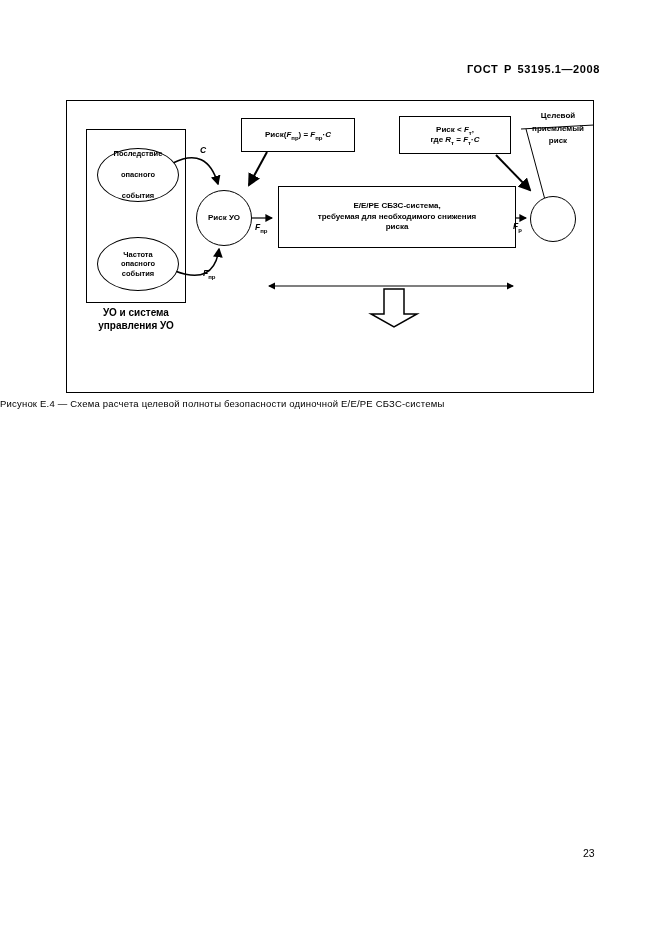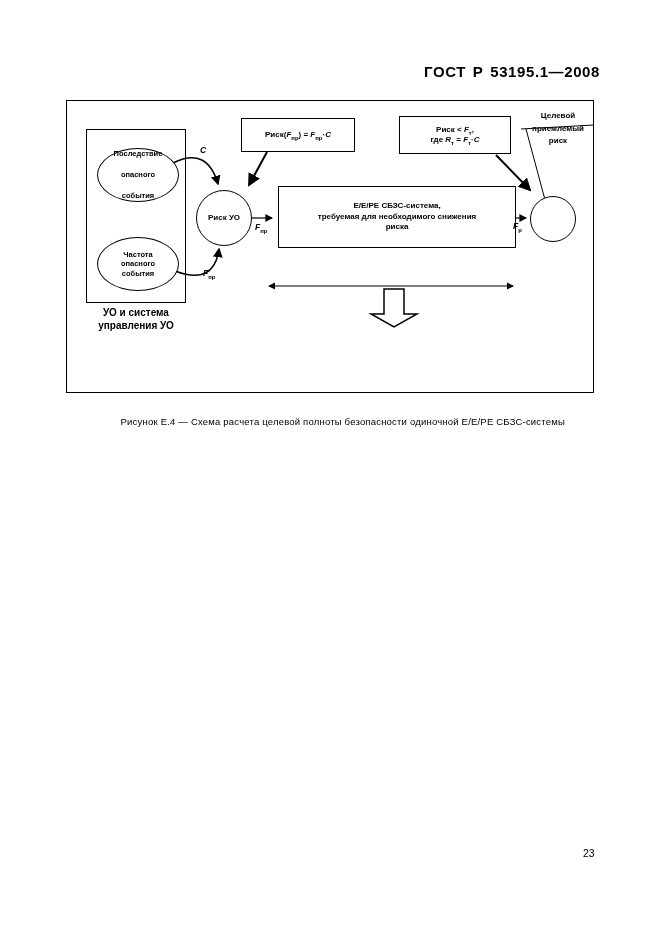--- a/index.html
+++ b/index.html
@@ -2,21 +2,21 @@
 <html><head>
 <meta charset="utf-8">
 <style>
   html,body { margin:0; padding:0; background:#fff; }
   .page {
     position:relative; width:661px; height:936px; background:#ffffff;
     font-family:"Liberation Sans", sans-serif; color:#000; overflow:hidden;
   }
   .header {
     position:absolute; top:63px; right:61px;
-    font-size:15px; font-weight:bold; letter-spacing:0.6px; word-spacing:2px;
+    font-size:11px; font-weight:bold; letter-spacing:0.6px; word-spacing:2px;
   }
   .frame {
     position:absolute; left:66px; top:100px; width:526px; height:291px;
     border:1.6px solid #000;
   }
   .frame * { box-sizing:border-box; }
   svg.lines { position:absolute; left:0; top:0; pointer-events:none; }
   .abs { position:absolute; }
   .obox {
     position:absolute; border:1.5px solid #000; background:#fff;
@@ -26,21 +26,21 @@
   .noborder { border:none; background:transparent; }
   .ellipse { border-radius:50%; font-size:7.5px; line-height:1.27; }
   .circle { border-radius:50%; }
   .lbl {
     position:absolute; font-weight:bold; font-size:8px; line-height:1.25;
     text-align:center; white-space:nowrap;
   }
   .lbl i, .obox i { font-style:italic; }
   sub { font-size:6px; line-height:0; }
   .caption {
-    position:absolute; top:416px; left:0; width:565px; text-align:right;
+    position:absolute; top:398px; left:0; width:565px; text-align:left;
     font-size:9.5px; letter-spacing:0.2px;
   }
   .pagenum { position:absolute; top:847px; left:583px; font-size:10.5px; }
 </style>
 </head>
 <body>
 
 <div class="page">
 
   <div class="header">ГОСТ Р 53195.1—2008</div>

